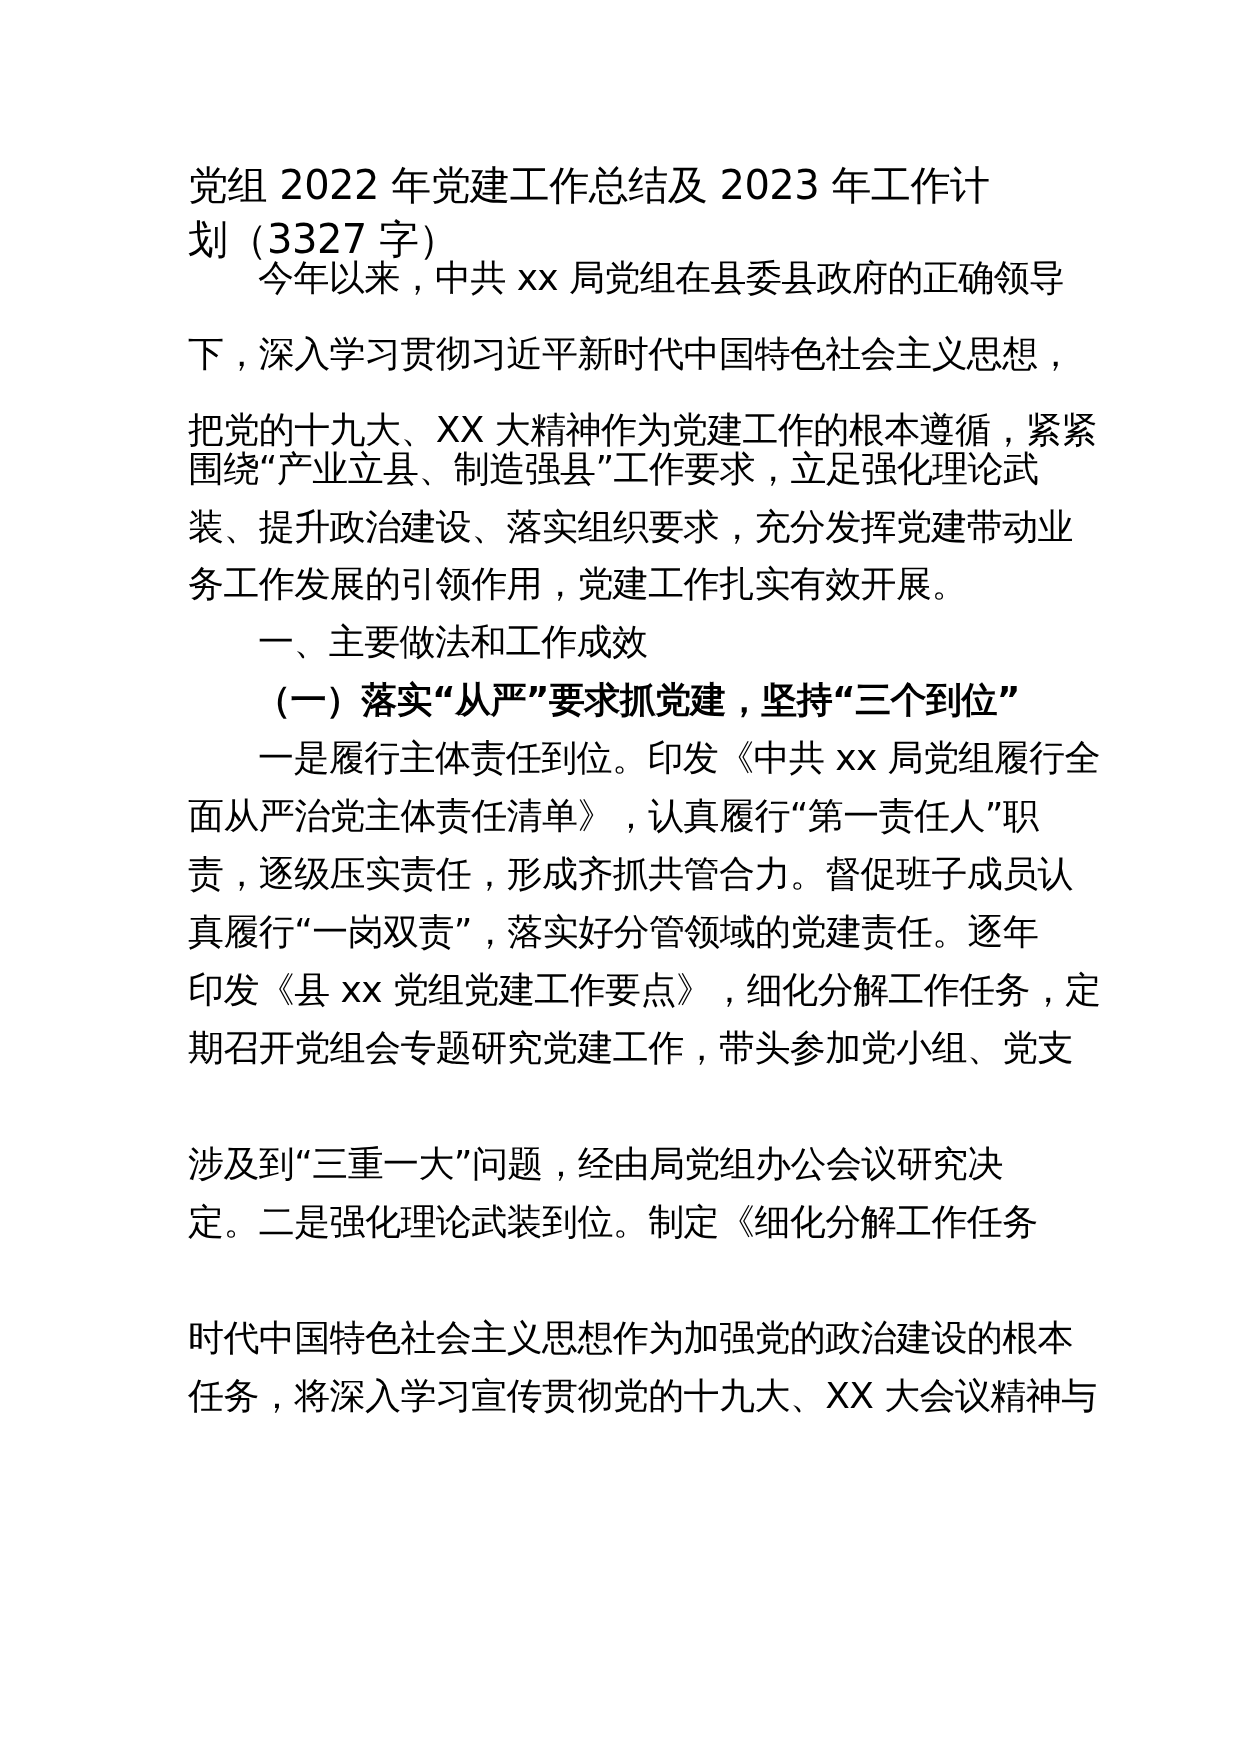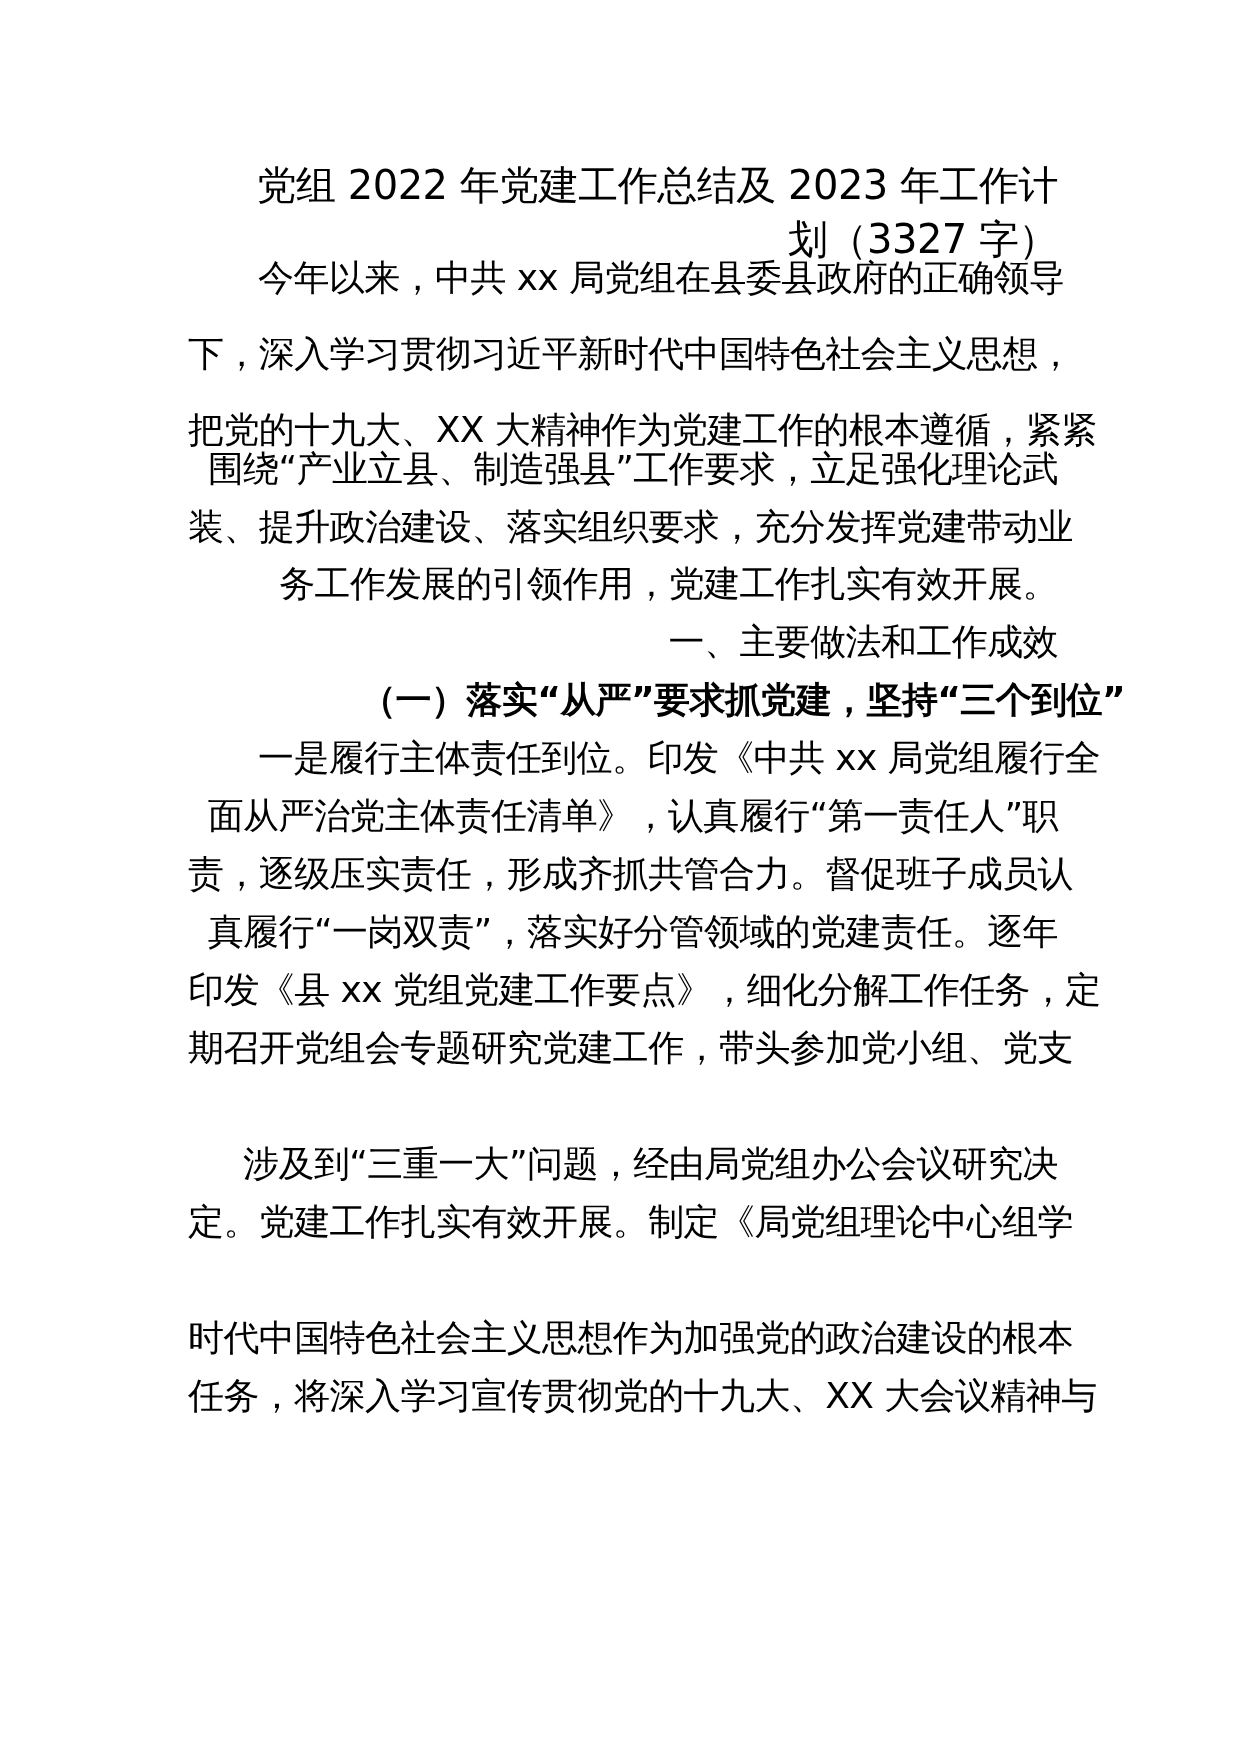--- a/index.html
+++ b/index.html
@@ -1,20 +1,20 @@
 <!DOCTYPE html>
 <html><head>
   <meta charset="utf-8">
   <style>
     html, body { margin: 0; padding: 0; background: #ffffff; }
     body { width: 1240px; height: 1754px; position: relative; overflow: hidden;
       font-family: "DejaVu Sans", "Liberation Sans", sans-serif; color: #000; }
     .page { position: absolute; left: 0; top: 0; width: 1240px; height: 1754px; }
     .line { position: absolute; left: 188px; width: 870px; font-size: 36px; line-height: 44px;
-      white-space: nowrap; letter-spacing: -0.6px; text-align: right; }
+      white-space: nowrap; letter-spacing: -0.6px; }
     .title { font-size: 40px; line-height: 50px; letter-spacing: -0.5px; }
     .indent { left: 258px; width: 800px; }
     .bold { font-weight: bold; left: 255px; }
   </style>
 </head>
 <body>
 
 <div class="page">
   <div class="line title" style="top:160px;">党组 2022 年党建工作总结及 2023 年工作计</div>
   <div class="line title" style="top:214px;">划（3327 字）</div>
@@ -29,16 +29,16 @@
   <div class="line indent" style="top:620px;">一、主要做法和工作成效</div>
   <div class="line bold" style="top:678px;">（一）落实“从严”要求抓党建，坚持“三个到位”</div>
 
   <div class="line indent" style="top:736px;">一是履行主体责任到位。印发《中共 xx 局党组履行全</div>
   <div class="line" style="top:794px;">面从严治党主体责任清单》，认真履行“第一责任人”职</div>
   <div class="line" style="top:852px;">责，逐级压实责任，形成齐抓共管合力。督促班子成员认</div>
   <div class="line" style="top:910px;">真履行“一岗双责”，落实好分管领域的党建责任。逐年</div>
   <div class="line" style="top:968px;">印发《县 xx 党组党建工作要点》，细化分解工作任务，定</div>
   <div class="line" style="top:1026px;">期召开党组会专题研究党建工作，带头参加党小组、党支</div>
   <div class="line" style="top:1142px;">涉及到“三重一大”问题，经由局党组办公会议研究决</div>
-  <div class="line" style="top:1200px;">定。党建工作扎实有效开展。制定《局党组理论中心组学</div>
+  <div class="line" style="top:1200px;">定。二是强化理论武装到位。制定《细化分解工作任务</div>
   <div class="line" style="top:1316px;">时代中国特色社会主义思想作为加强党的政治建设的根本</div>
   <div class="line" style="top:1374px;">任务，将深入学习宣传贯彻党的十九大、XX 大会议精神与</div>
 </div>
 
 </body></html>

